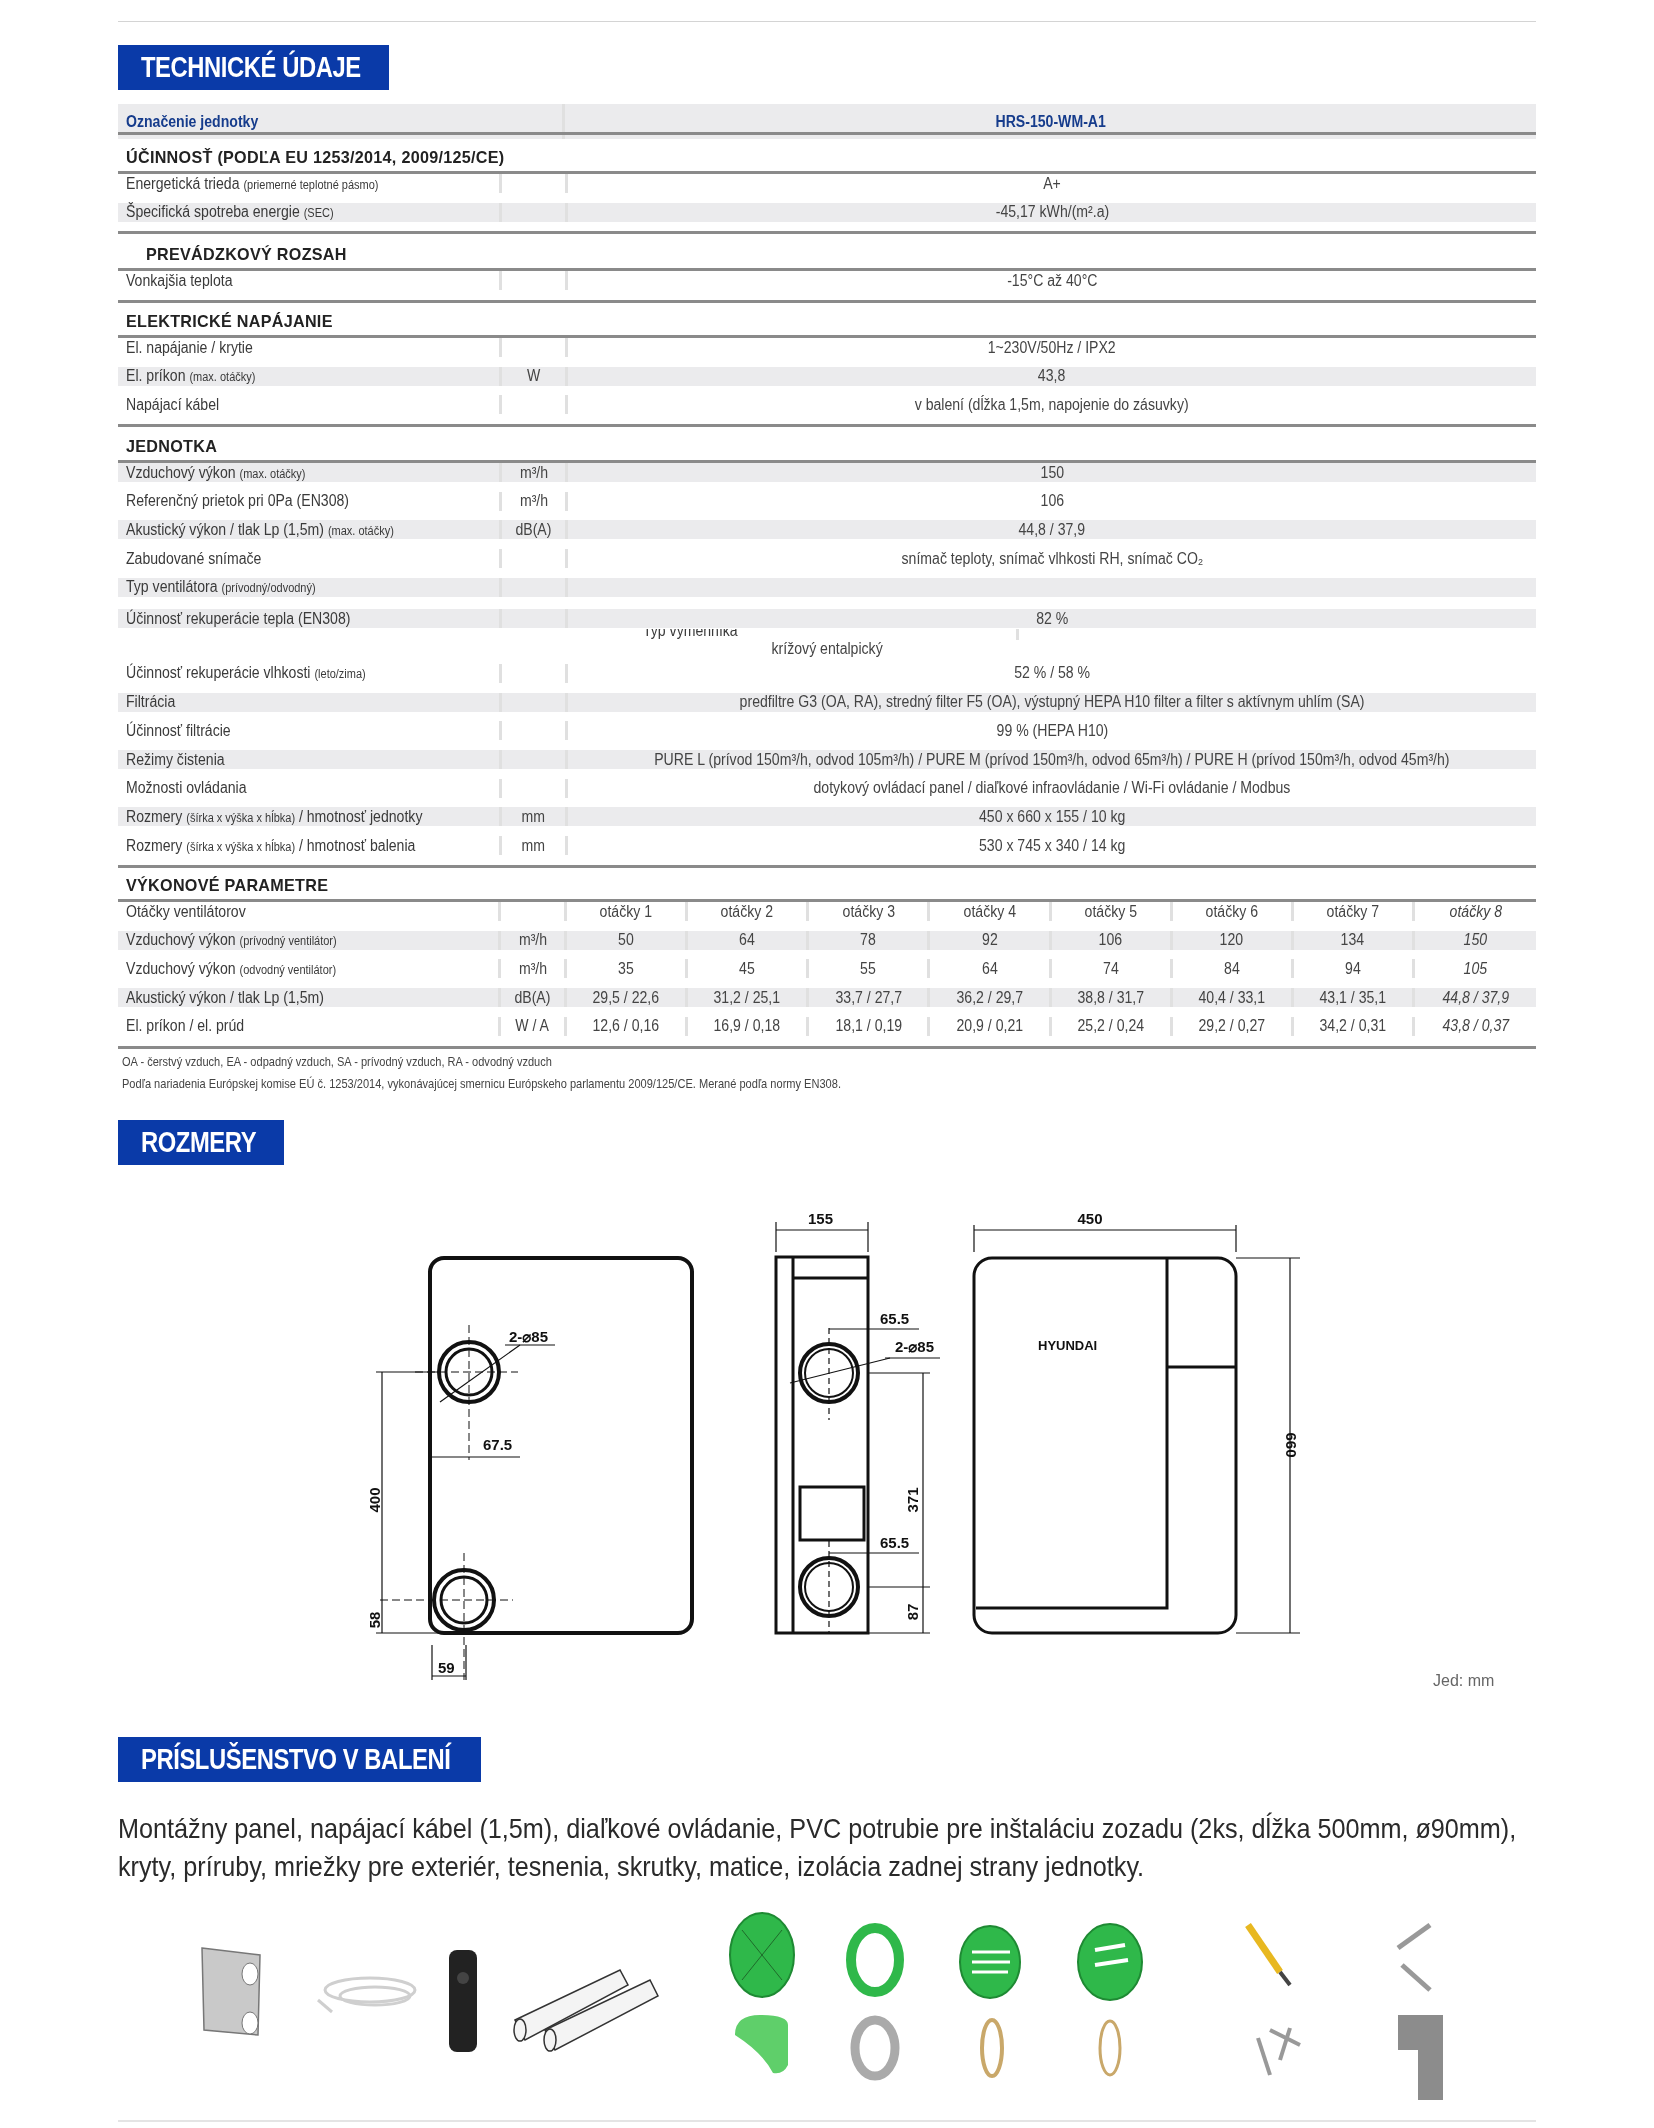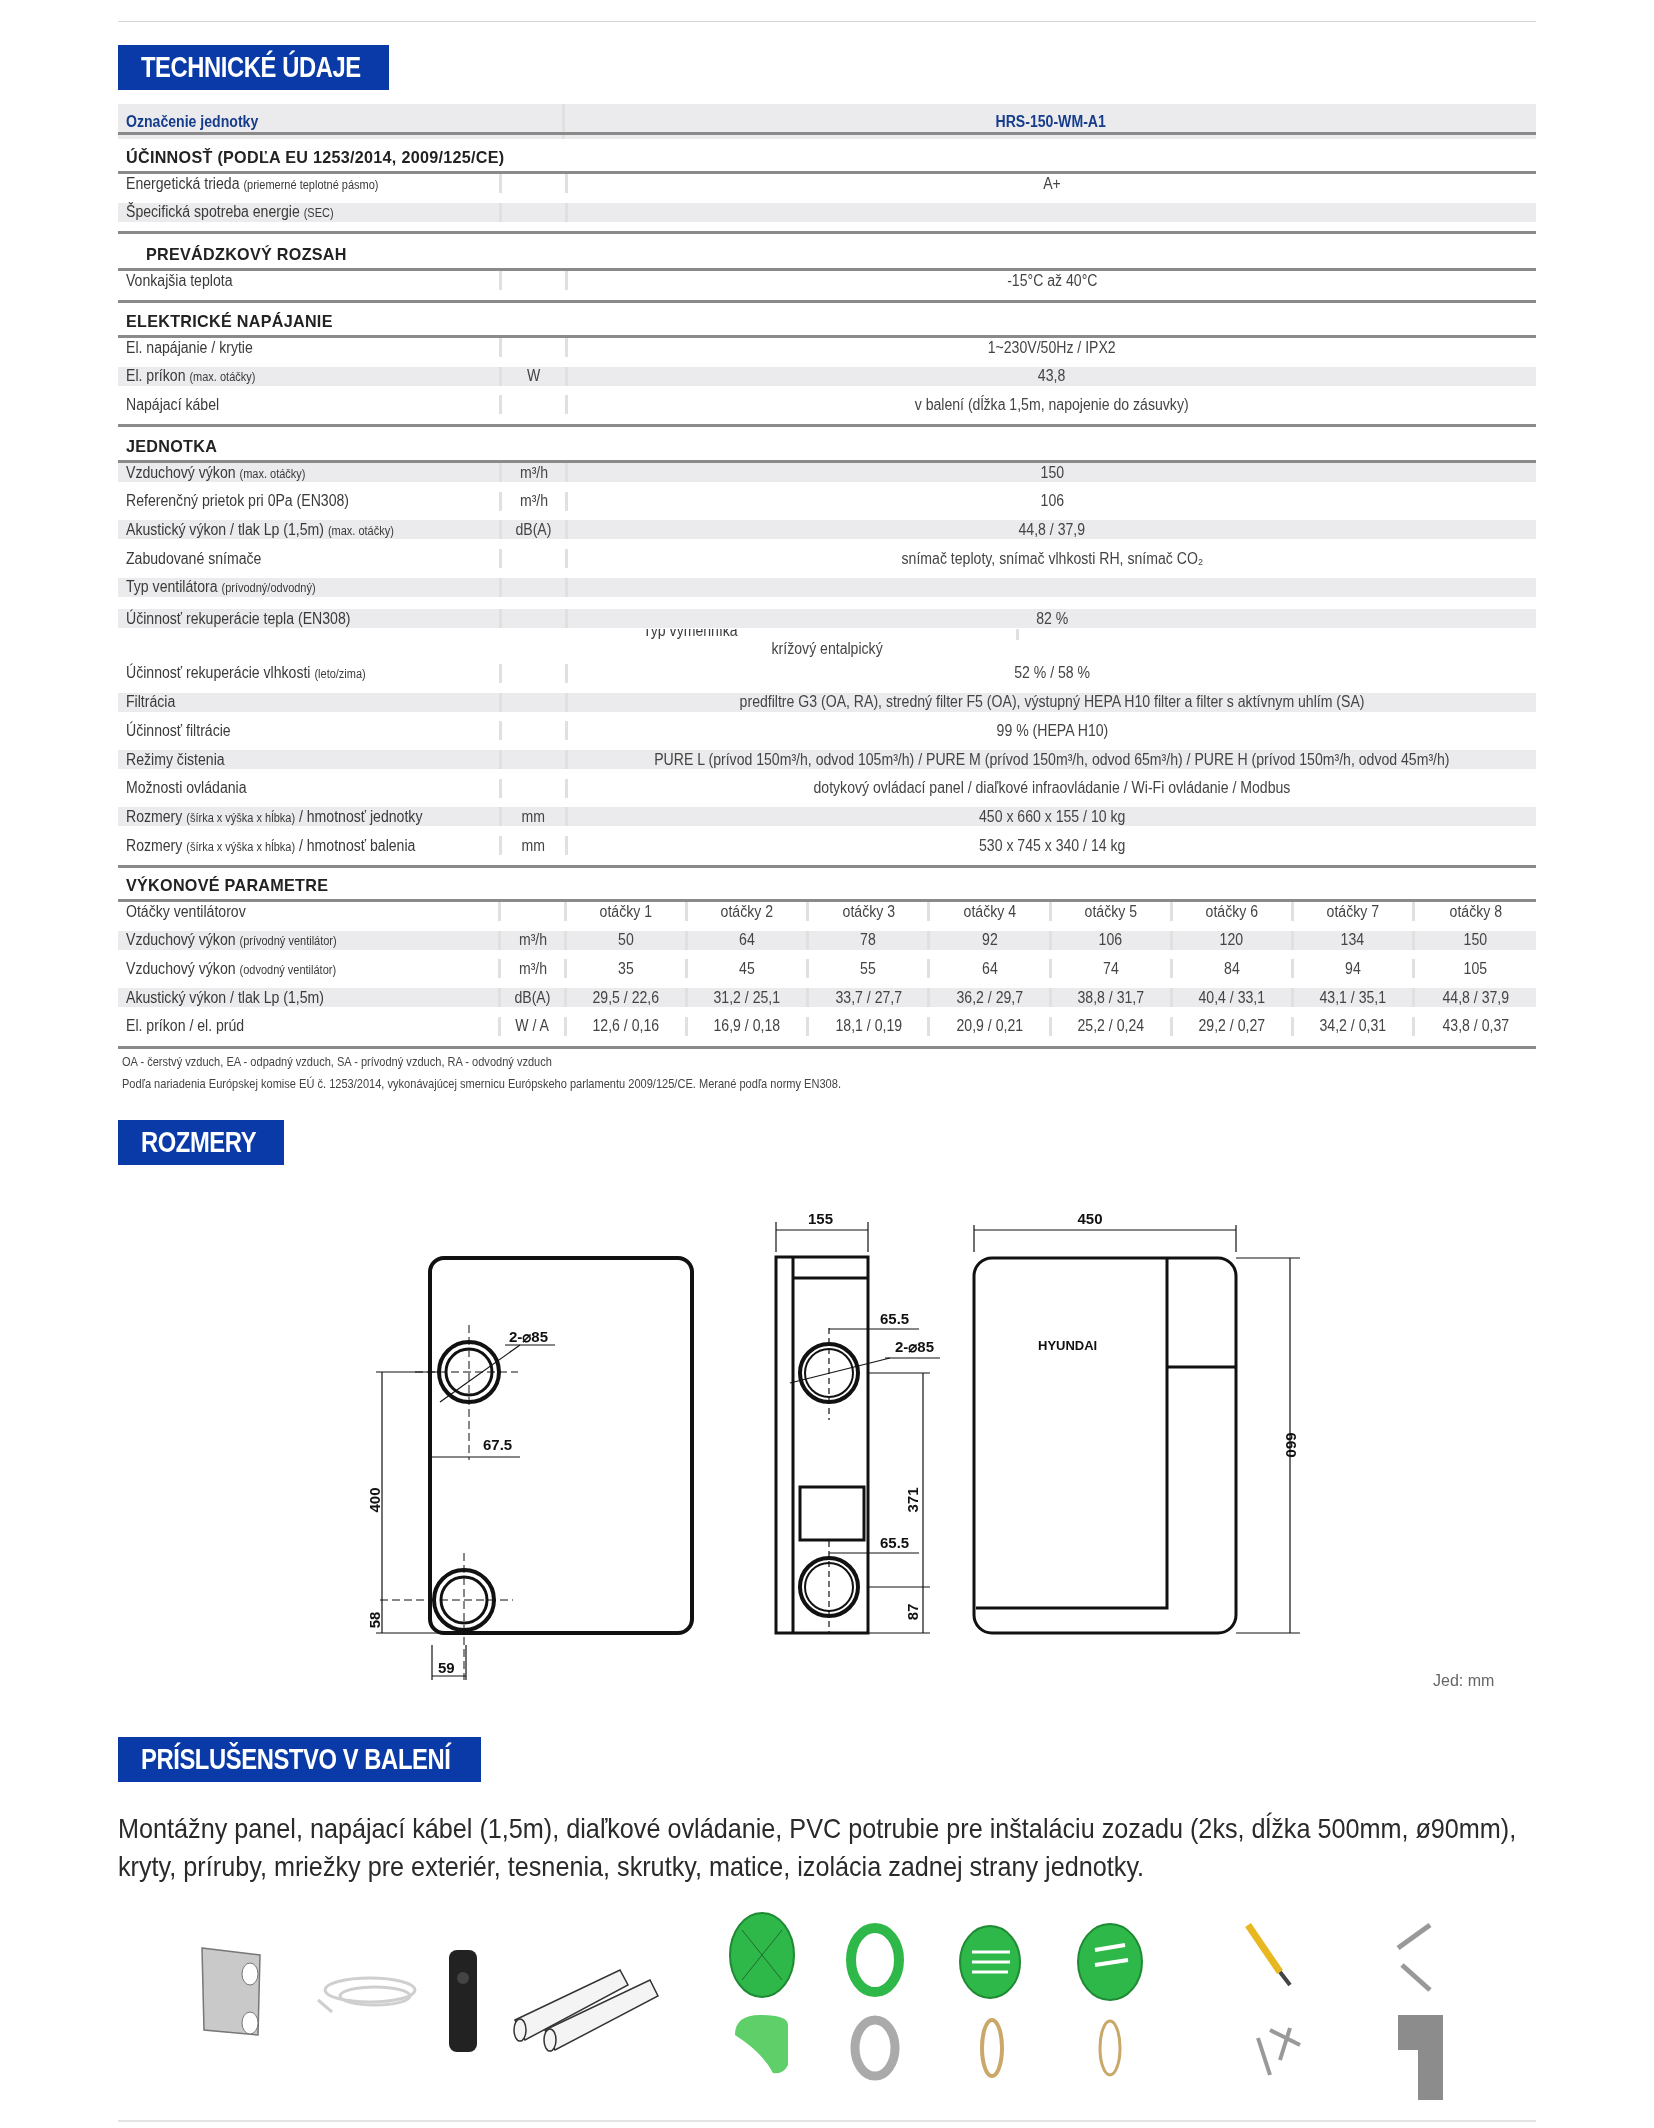--- a/index.html
+++ b/index.html
@@ -23,21 +23,21 @@
   .row .small { font-size:12.5px; }
   .cond { display:inline-block; transform:scaleX(0.88); transform-origin:left center; }
   .condc { display:inline-block; transform:scaleX(0.88); transform-origin:center center; }
   .hdr-row { background:#ebebed; height:36px; }
   .hdr-row .c1, .hdr-row .c3 { color:#163c8c; font-weight:bold; font-size:16px; }
   .rule { position:absolute; left:0; width:1418px; height:3px; background:#8a8a8a; }
   .sec-head { position:absolute; left:8px; font-size:17px; font-weight:bold; color:#222; letter-spacing:0.3px; }
   .sec-head span { display:inline-block; transform:scaleX(0.95); transform-origin:left center; }
   
   .prow .pc { width:121.4px; text-align:center; height:100%; display:flex; align-items:center; justify-content:center; border-right:3px solid #e0e0e0; box-sizing:border-box; white-space:nowrap; color:#444; }
-  .prow .pc:last-child { border-right:none; }
+  .prow .pc:last-child { border-right:none;font-style:italic; }
   .foot { position:absolute; left:122px; font-size:13px; color:#444; white-space:nowrap; }
   .foot span { display:inline-block; transform:scaleX(0.85); transform-origin:left center; }
   .unit-note { position:absolute; left:1433px; top:1672px; font-size:16px; color:#666; }
   .para { position:absolute; left:118px; top:1810px; width:1440px; font-size:28px; color:#2a2a2a; line-height:38px; }
   .para span { display:inline-block; transform:scaleX(0.9); transform-origin:left top; white-space:nowrap; }
   .bottomline { left:118px; top:2120px; width:1418px; height:2px; background:#e4e4e4; }
   svg text { font-family:"Liberation Sans", sans-serif; font-weight:bold; }
 </style>
 </head>
 <body>
@@ -69,20 +69,21 @@
         </div>
         <div class="c3"><span class="condc">A+</span></div>
       </div>
       <div class="row shade" style="top: 98.7px;">
         <div class="c1">
           <span class="cond"><span>Špecifická spotreba energie</span> <span class="small">(SEC)</span></span>
         </div>
         <div class="c2">
           <span class="condc"></span>
         </div>
+        <div class="c3"><span class="condc">-45,17 kWh/(m².a)</span></div>
       </div>
       <div class="rule" style="top: 127.4px;"></div>
     </div>
 
   <div class="sec-head" style="top:141px;margin-left:20px;"><span>PREVÁDZKOVÝ ROZSAH</span></div>
   <div class="rule" style="top:164px;"></div>
   <div id="op-rows">
       <div class="row" style="top: 167px;">
         <div class="c1">
           <span class="cond"><span>Vonkajšia teplota</span></span>

